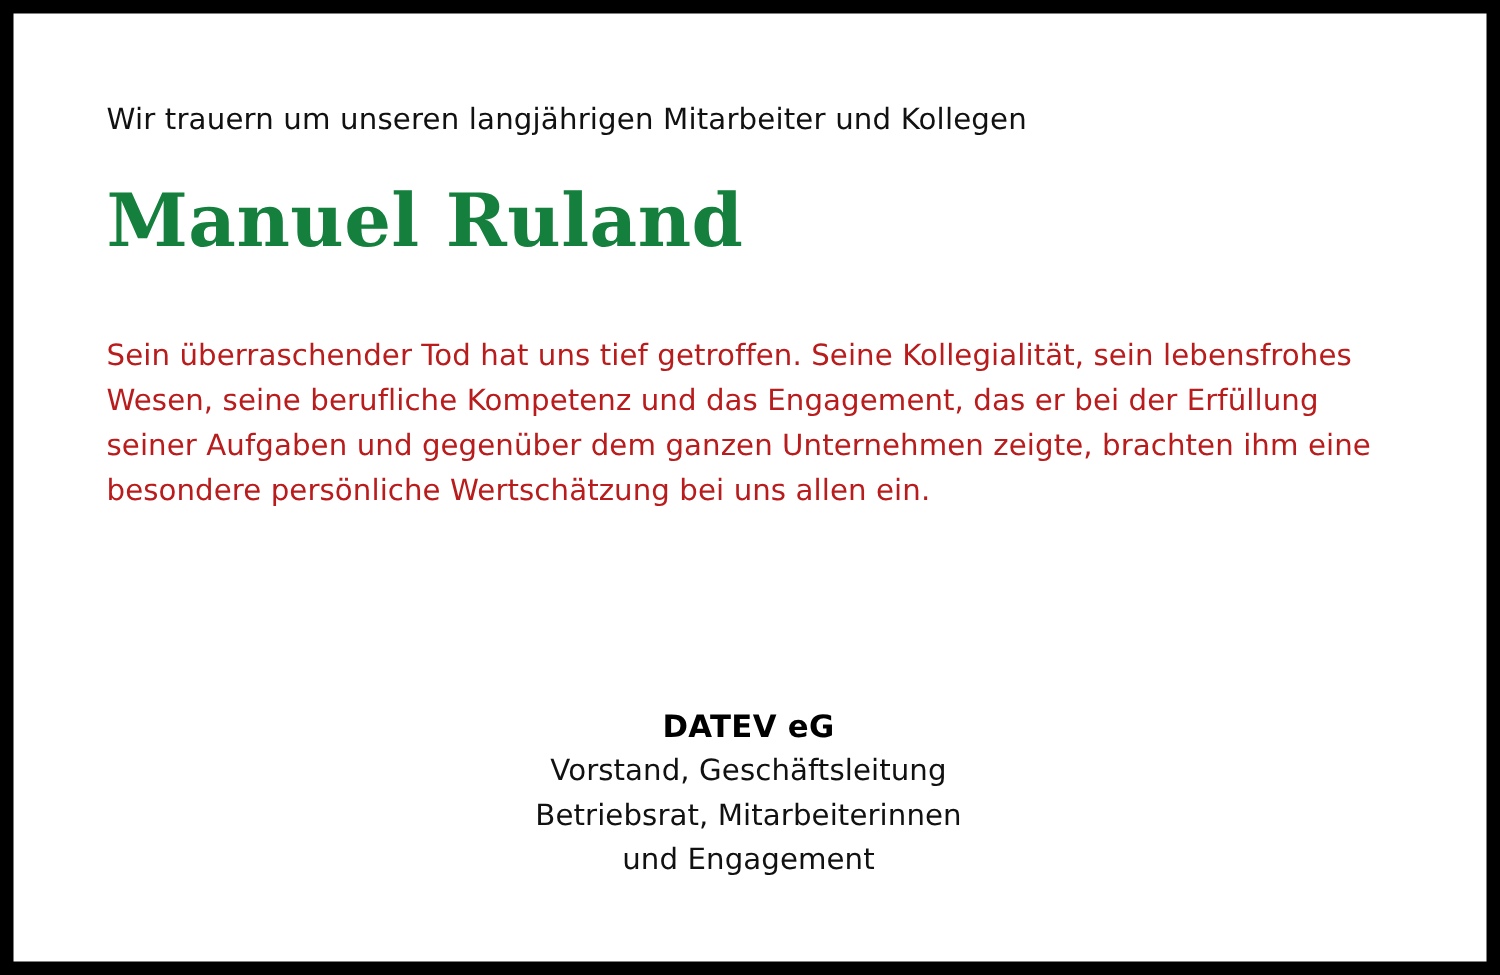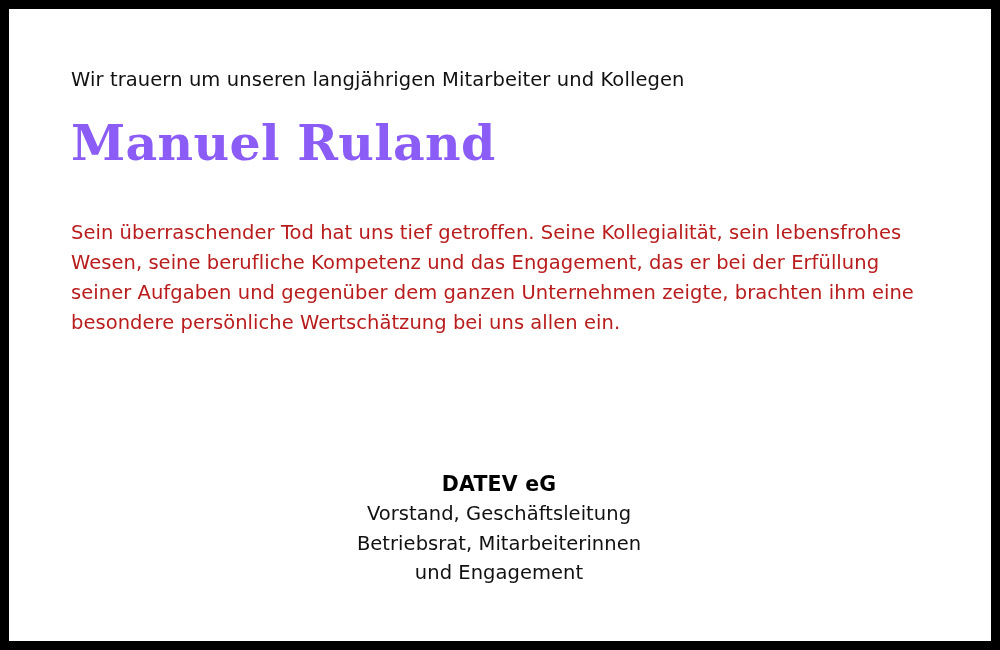--- a/index.html
+++ b/index.html
@@ -27,28 +27,28 @@
     height: 100%;
     padding: 58px 62px 30px 62px;
     display: flex;
     flex-direction: column;
   }
   .intro {
     font-size: 19.5px;
     color: #111111;
     letter-spacing: 0.1px;
     line-height: 1.3;
-    margin: 0 0 12px 0;
+    margin: 0 0 0 0;
   }
   .name {
     font-family: "DejaVu Serif", serif;
     font-size: 49px;
     font-weight: 700;
-    color: #8b5cf6;
-    margin: 14px 0 0 0;
+    color: #15803d;
+    margin: 30px 0 0 0;
     letter-spacing: 0.3px;
     line-height: 1.05;
   }
   .body-block {
     margin-top: 48px;
   }
   .para {
     font-size: 19.5px;
     color: #b91c1c;
     line-height: 1.55;

